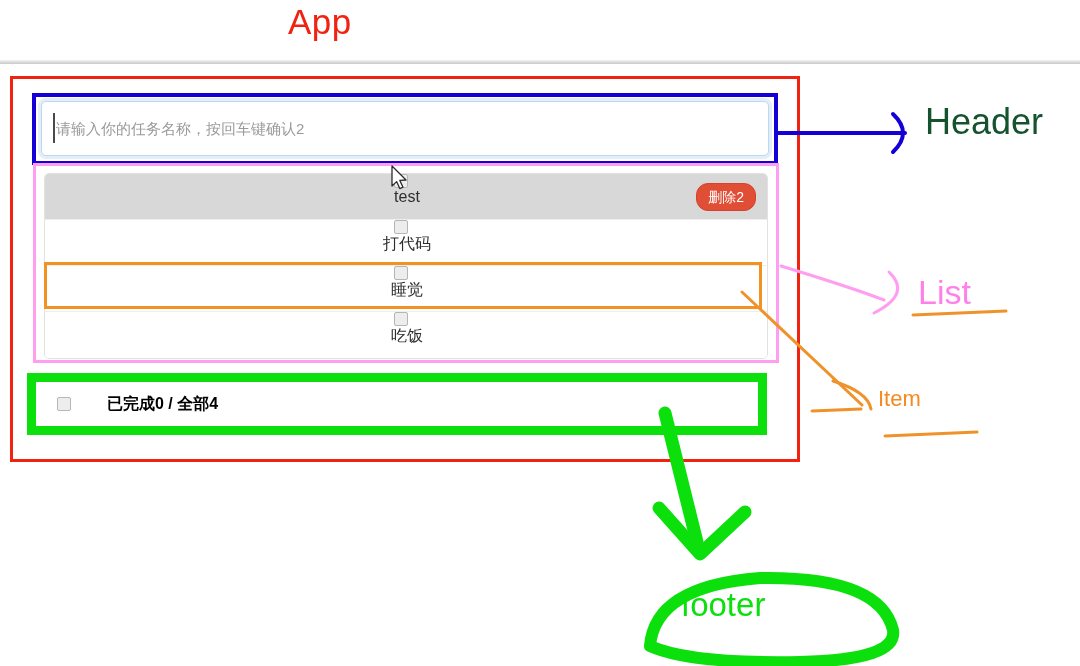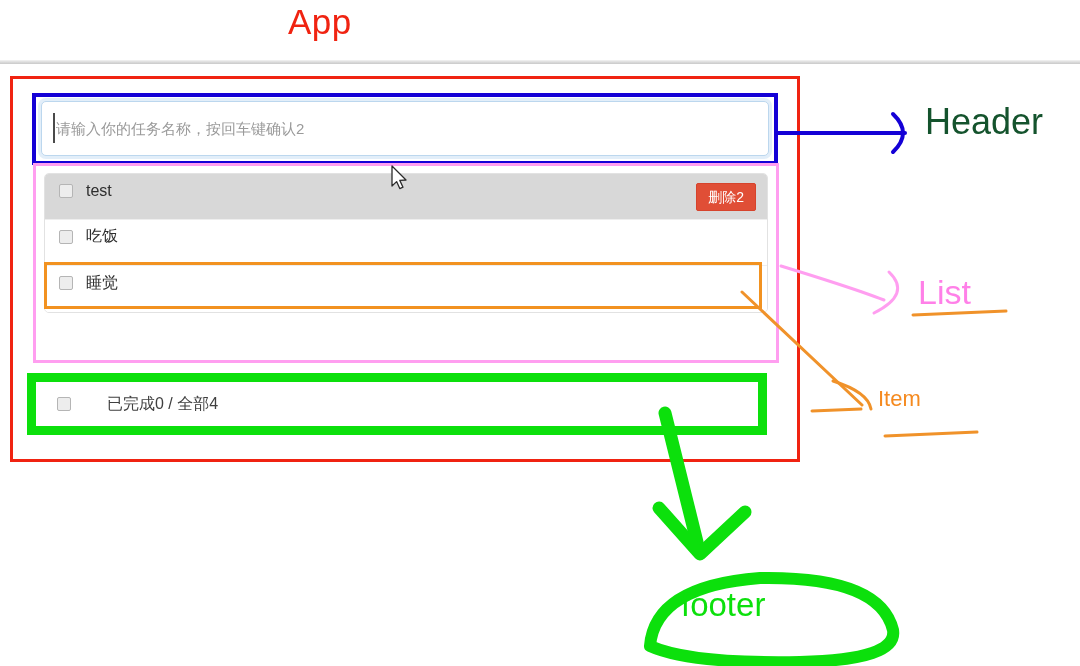--- a/index.html
+++ b/index.html
@@ -108,20 +108,21 @@
   .list-item {
     position: relative;
     height: 46px;
     display: flex;
     align-items: center;
     padding: 0 12px 12px 14px;
     border-bottom: 1px solid #eeeeee;
     background: #ffffff;
     font-size: 16px;
     color: #333333;
+    flex-direction: column;
   }
   .list-item:last-child { border-bottom: none; }
   .list-item.hovered { background: #d8d8d8; }
 
   .cb {
     width: 14px; height: 14px;
     border: 1px solid #b5b5b5;
     border-radius: 2px;
     background: #ededed;
     margin-right: 13px;
@@ -132,21 +133,21 @@
     color: #2e2e2e;
     font-family: "Liberation Sans", "DejaVu Sans", sans-serif;
   }
   .del-btn {
     position: absolute;
     right: 11px; top: 9px;
     height: 28px;
     padding: 0 11px;
     background: #e04e36;
     border: 1px solid #d6432c;
-    border-radius: 2px;
+    border-radius: 12px;
     color: #ffffff;
     font-size: 14px;
     line-height: 26px;
     cursor: pointer;
     font-family: "Liberation Sans", "DejaVu Sans", sans-serif;
   }
 
   
   .item-ring {
     position: absolute;
@@ -176,21 +177,22 @@
     width: 14px; height: 14px;
     border: 1px solid #b5b5b5;
     border-radius: 2px;
     background: #ededed;
     margin-left: 12px;
     margin-right: 36px;
     flex: 0 0 auto;
   }
   .footer-text {
     font-size: 16px;
-    color: #404040;
+    color: #000000;
+    font-weight: bold;
   }
 
   
   .overlay {
     position: absolute;
     left: 0; top: 0;
     width: 1080px; height: 666px;
     pointer-events: none;
   }
   .anno-label {
@@ -225,29 +227,33 @@
     <div class="list-box"></div>
 
     <div class="list-group">
 
       <div class="list-item hovered">
         <span class="cb"></span>
         <span class="item-label">test</span>
         <button class="del-btn">删除2</button>
       </div>
 
+      <div class="list-item">
+        <span class="cb"></span>
+        <span class="item-label">打代码</span>
+      </div>
+
+      <div class="list-item">
+        <span class="cb"></span>
+        <span class="item-label">睡觉</span>
+      </div>
 
       <div class="list-item">
         <span class="cb"></span>
         <span class="item-label">吃饭</span>
-      </div>
-
-      <div class="list-item">
-        <span class="cb"></span>
-        <span class="item-label">睡觉</span>
       </div>
 
     </div>
 
     <div class="item-ring"></div>
 
     <div class="footer-box"></div>
 
     <div class="footer-inner">
       <span class="footer-cb"></span>

